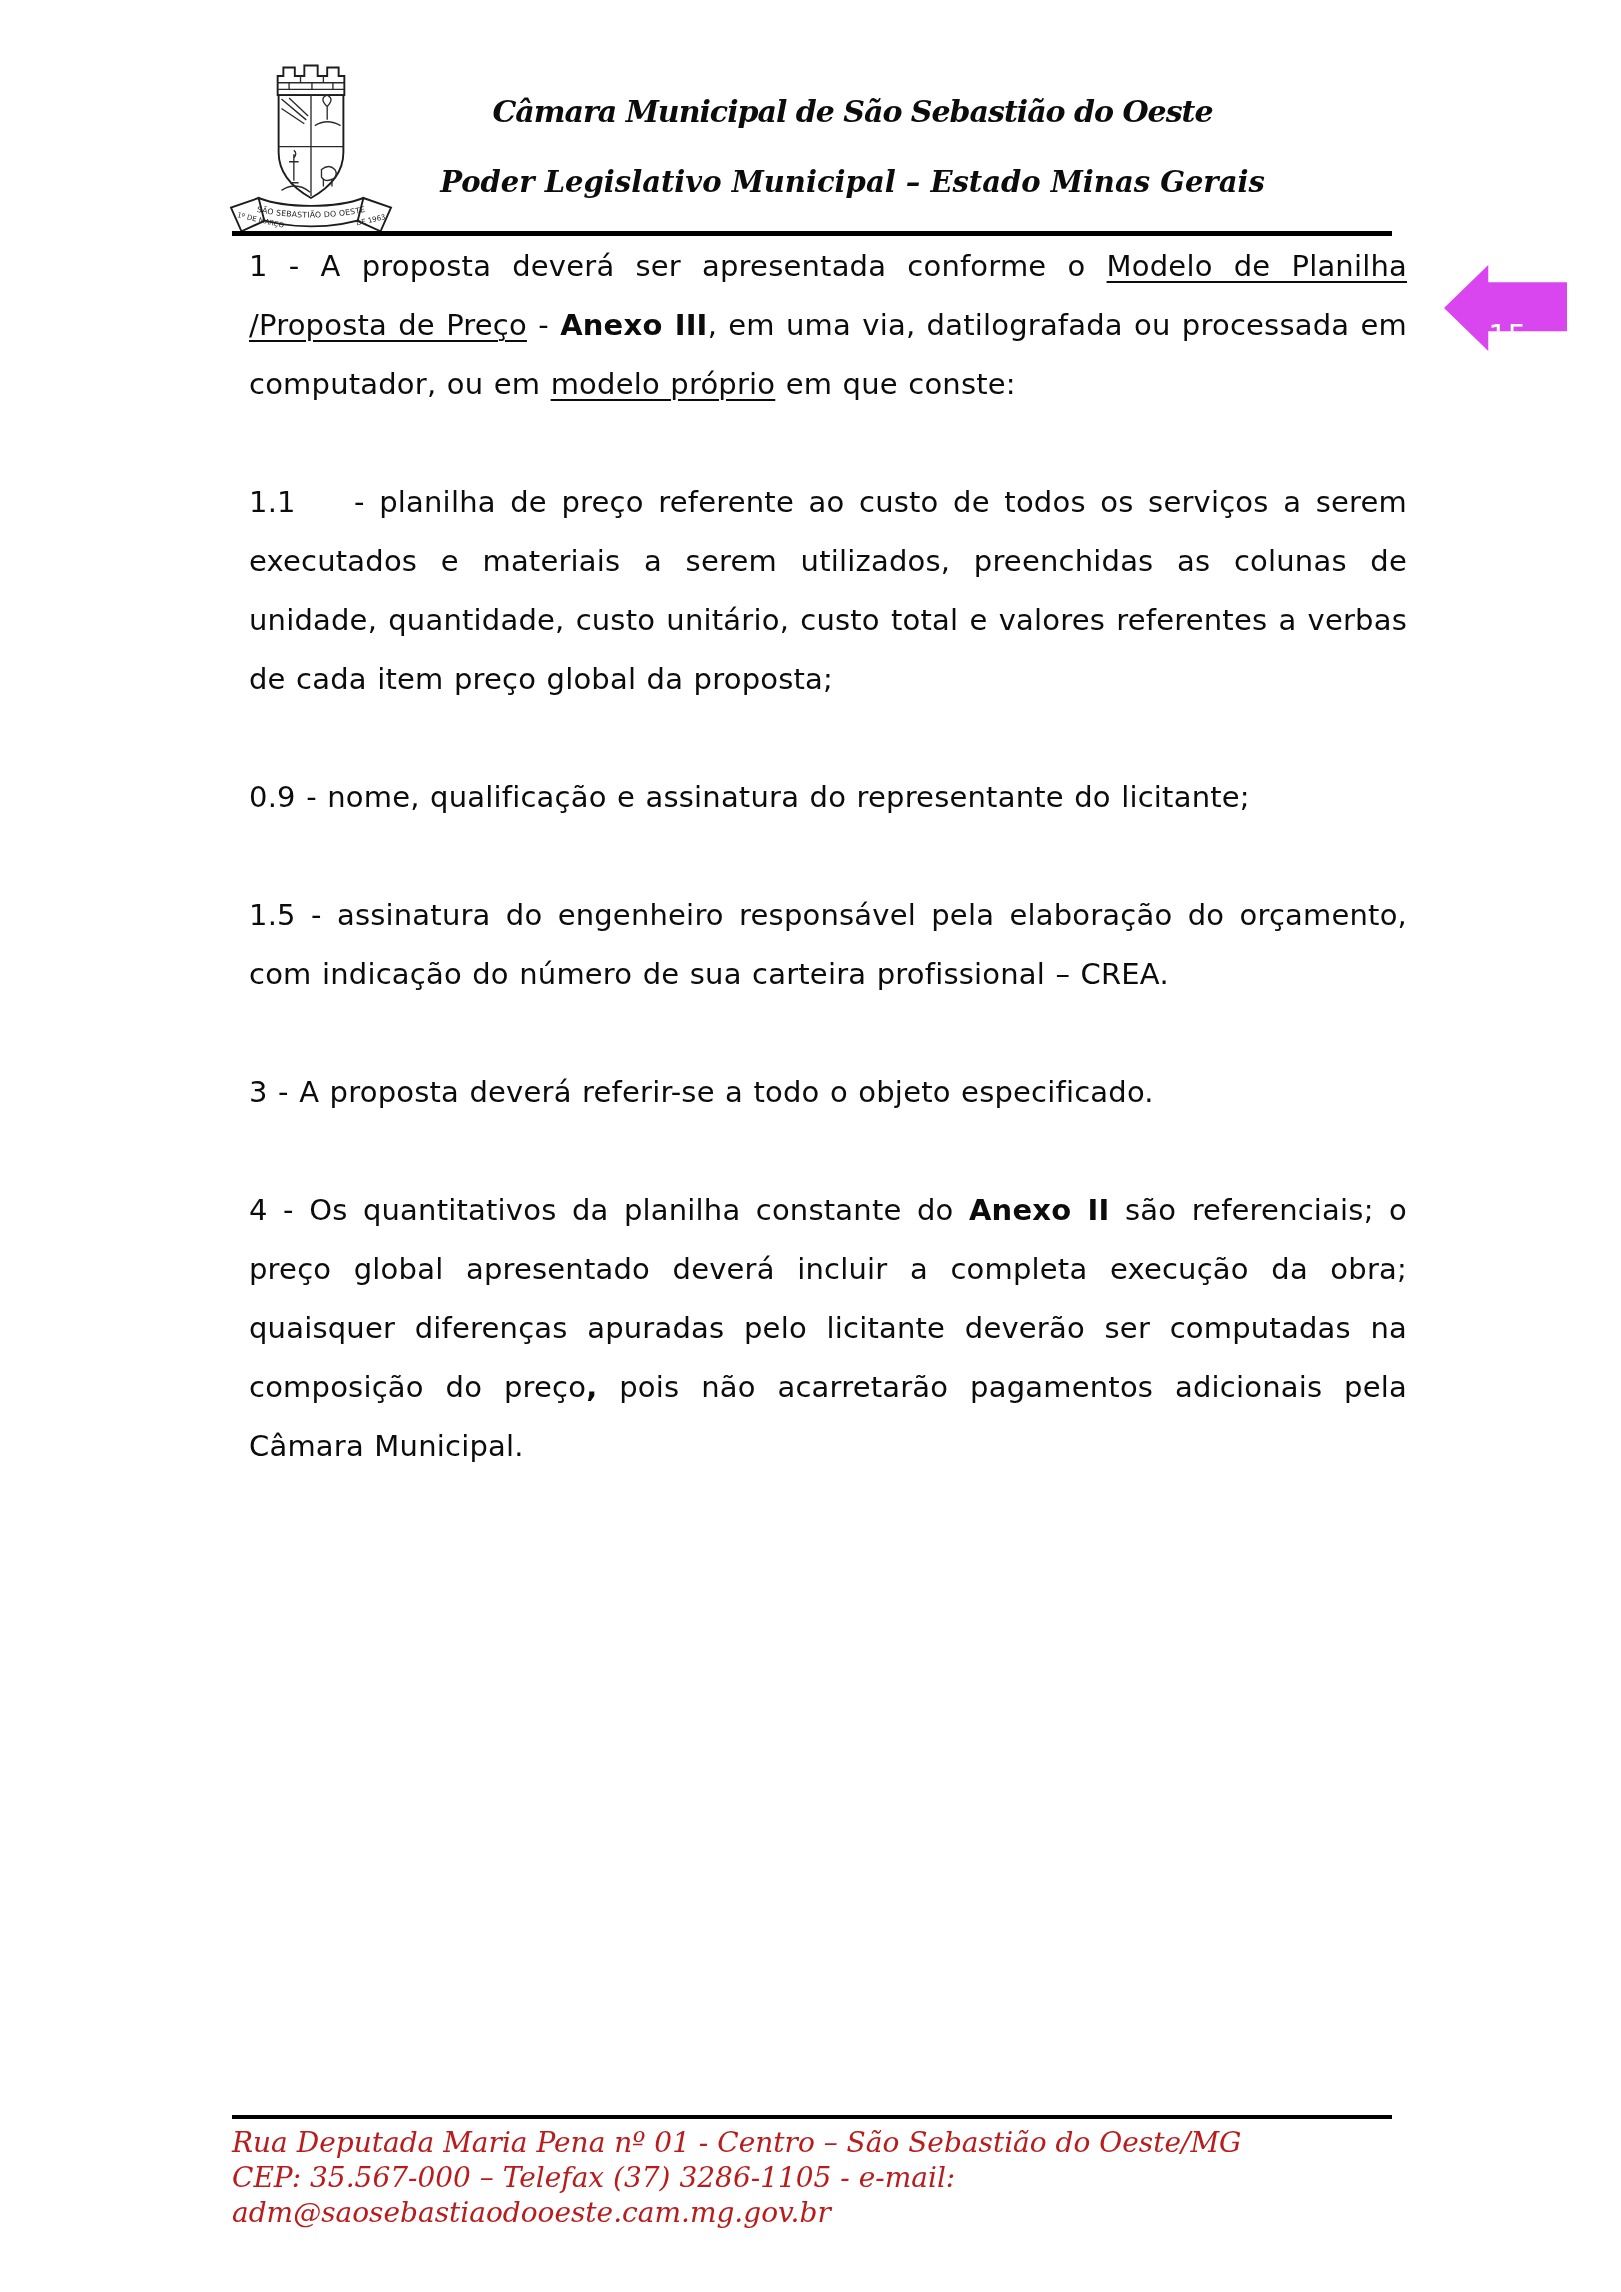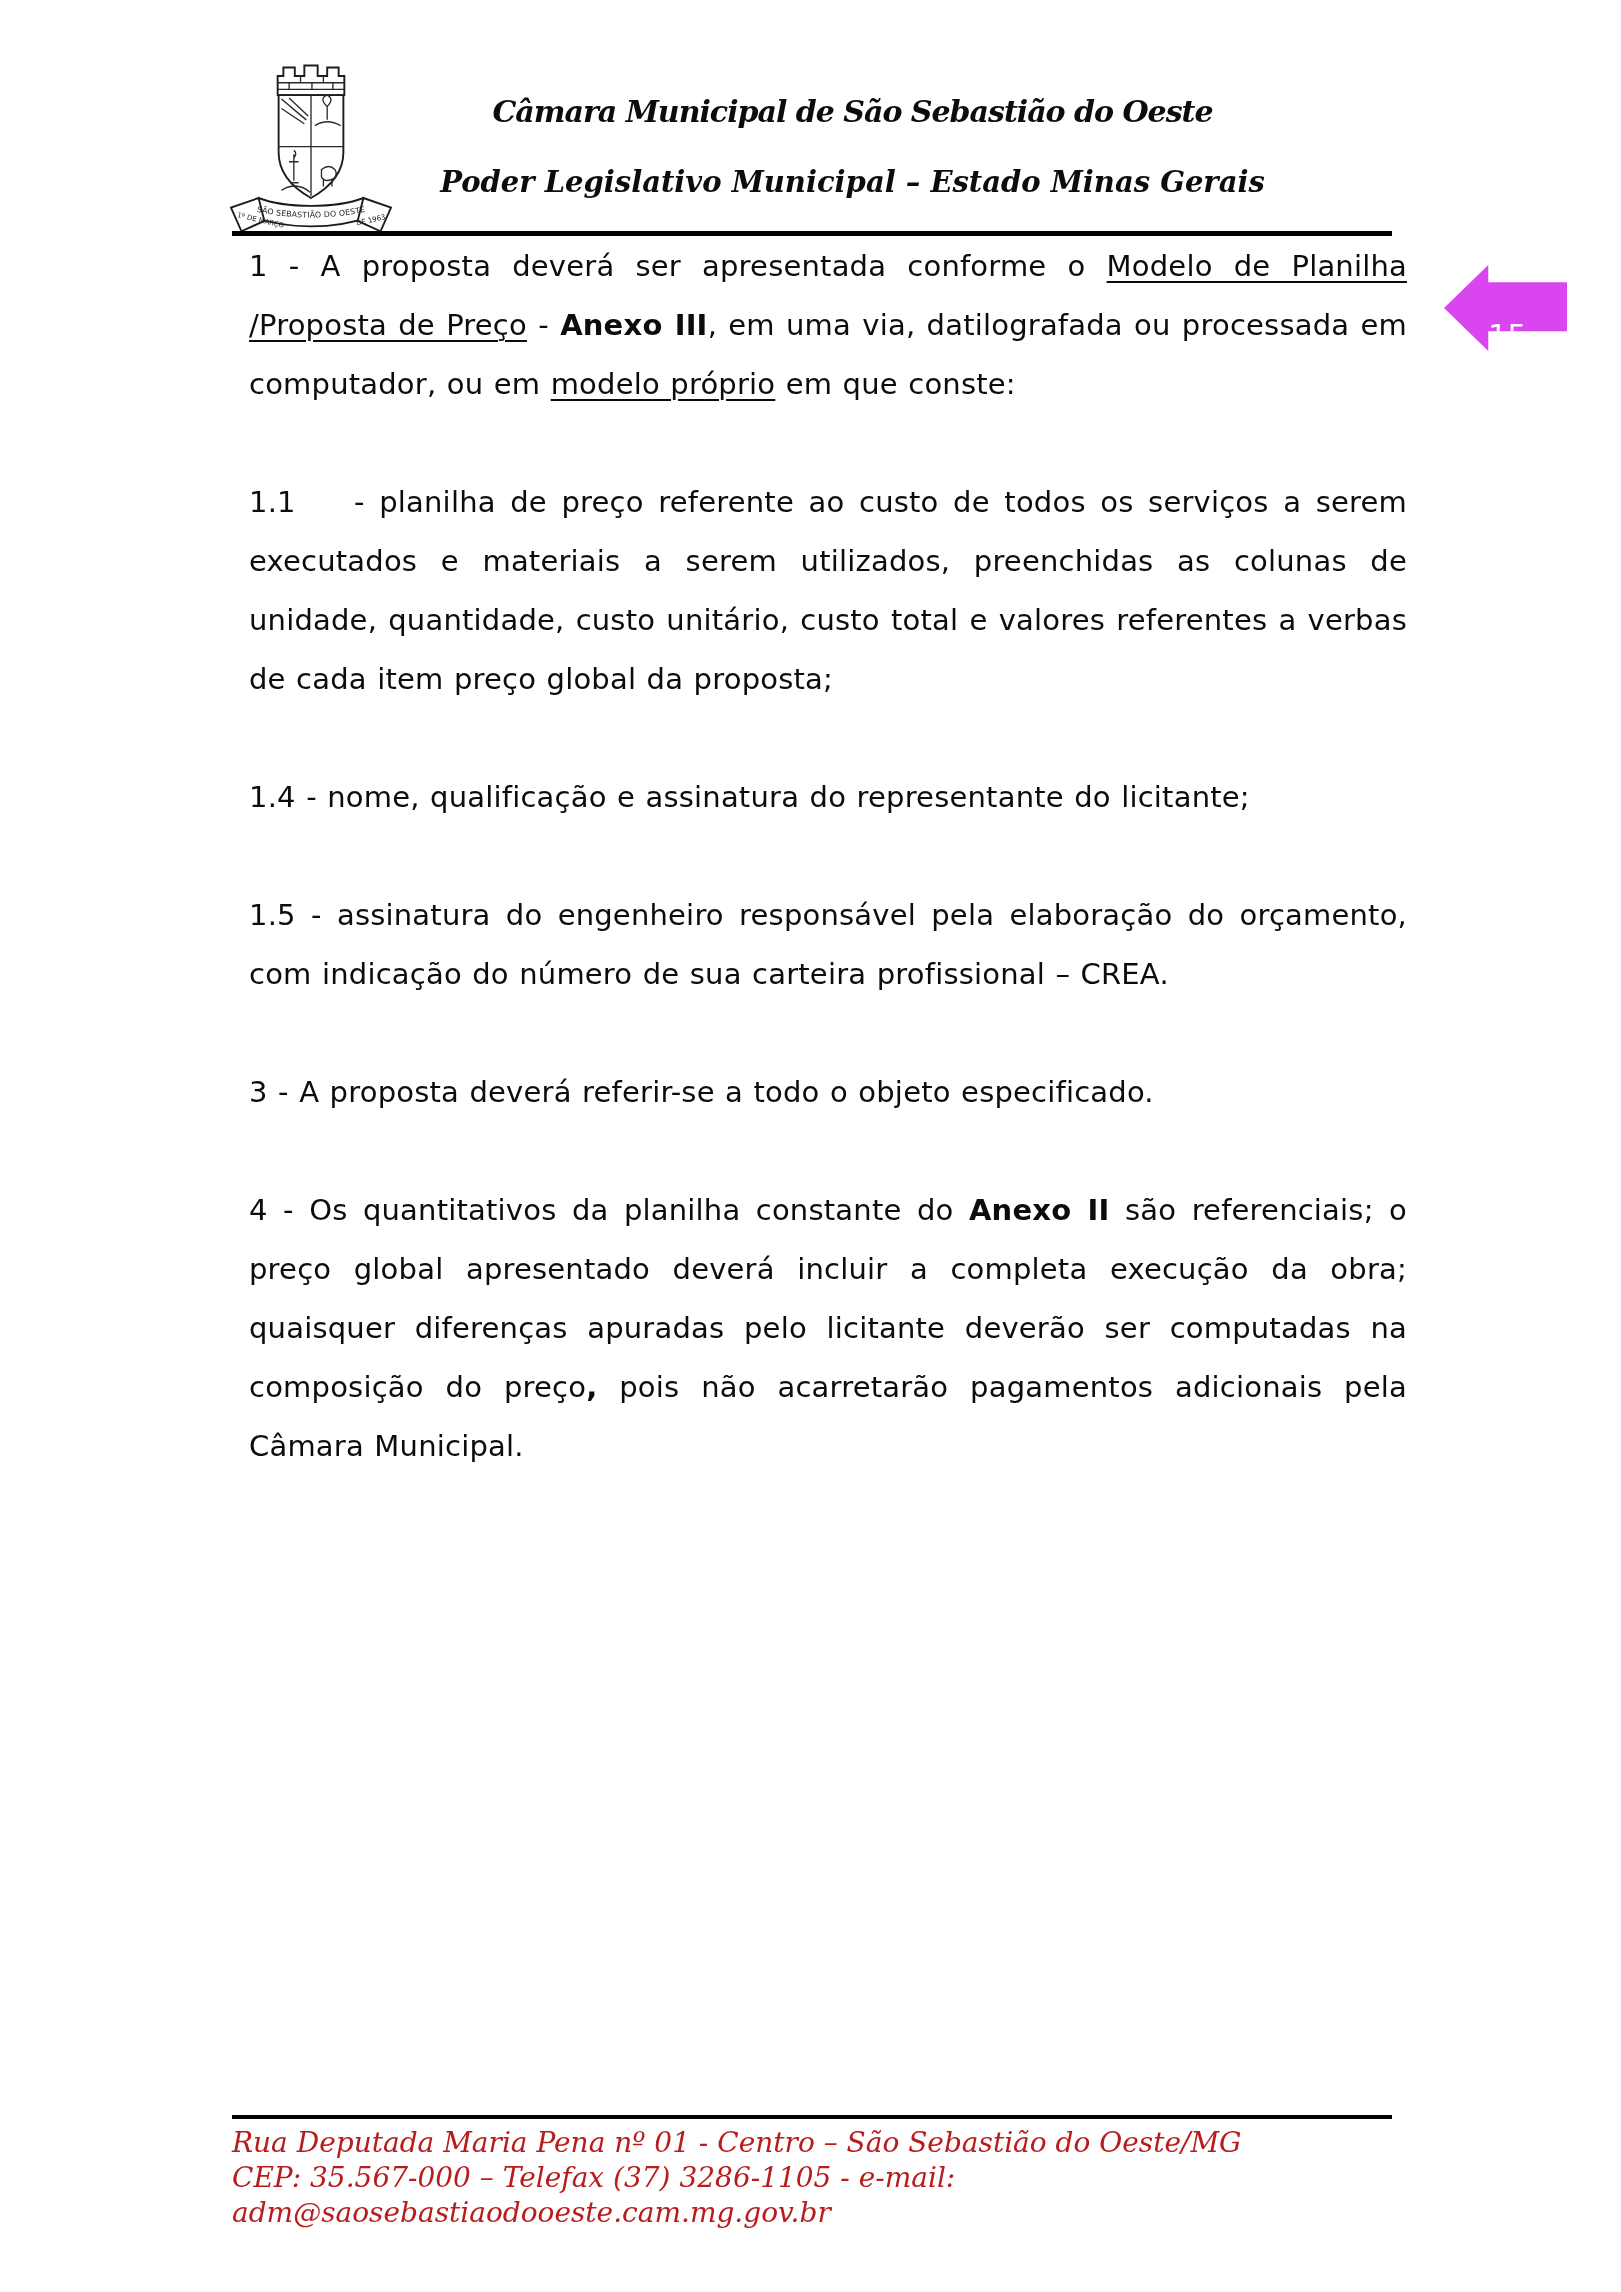--- a/index.html
+++ b/index.html
@@ -128,21 +128,21 @@
     <div class="header-rule"></div>
   </header>
 
   <div class="page-badge" style="background: #d946ef; align-items: flex-end;">
     <span>15</span>
   </div>
 
   <main class="doc-body">
       <p class="para"><span>1 - A proposta deverá ser apresentada conforme o </span><span class="u">Modelo de Planilha /Proposta de Preço</span><span> - </span><span class="b">Anexo III</span><span>, em uma via, datilografada ou processada em computador, ou em </span><span class="u">modelo próprio</span><span> em que conste:</span></p>
       <p class="para"><span>1.1&nbsp;&nbsp;&nbsp; - planilha de preço referente ao custo de todos os serviços a serem executados e materiais a serem utilizados, preenchidas as colunas de unidade, quantidade, custo unitário, custo total e valores referentes a verbas de cada item preço global da proposta;</span></p>
-      <p class="para"><span>1.4 - nome, qualificação e assinatura do representante do licitante;</span></p>
+      <p class="para"><span>0.9 - nome, qualificação e assinatura do representante do licitante;</span></p>
       <p class="para"><span>1.5 - assinatura do engenheiro responsável pela elaboração do orçamento, com indicação do número de sua carteira profissional – CREA.</span></p>
       <p class="para"><span>3 - A proposta deverá referir-se a todo o objeto especificado.</span></p>
       <p class="para"><span>4 - Os quantitativos da planilha constante do </span><span class="b">Anexo II</span><span> são referenciais; o preço global apresentado deverá incluir a completa execução da obra; quaisquer diferenças apuradas pelo licitante deverão ser computadas na composição do preço</span><span class="b">,</span><span> pois não acarretarão pagamentos adicionais pela Câmara Municipal.</span></p>
     </main>
 
   <footer>
     <div class="footer-rule"></div>
     <div class="footer-lines">
       <div>Rua Deputada Maria Pena nº 01 - Centro – São Sebastião do Oeste/MG</div>
       <div>CEP: 35.567-000 – Telefax (37) 3286-1105 - e-mail: adm@saosebastiaodooeste.cam.mg.gov.br</div>

